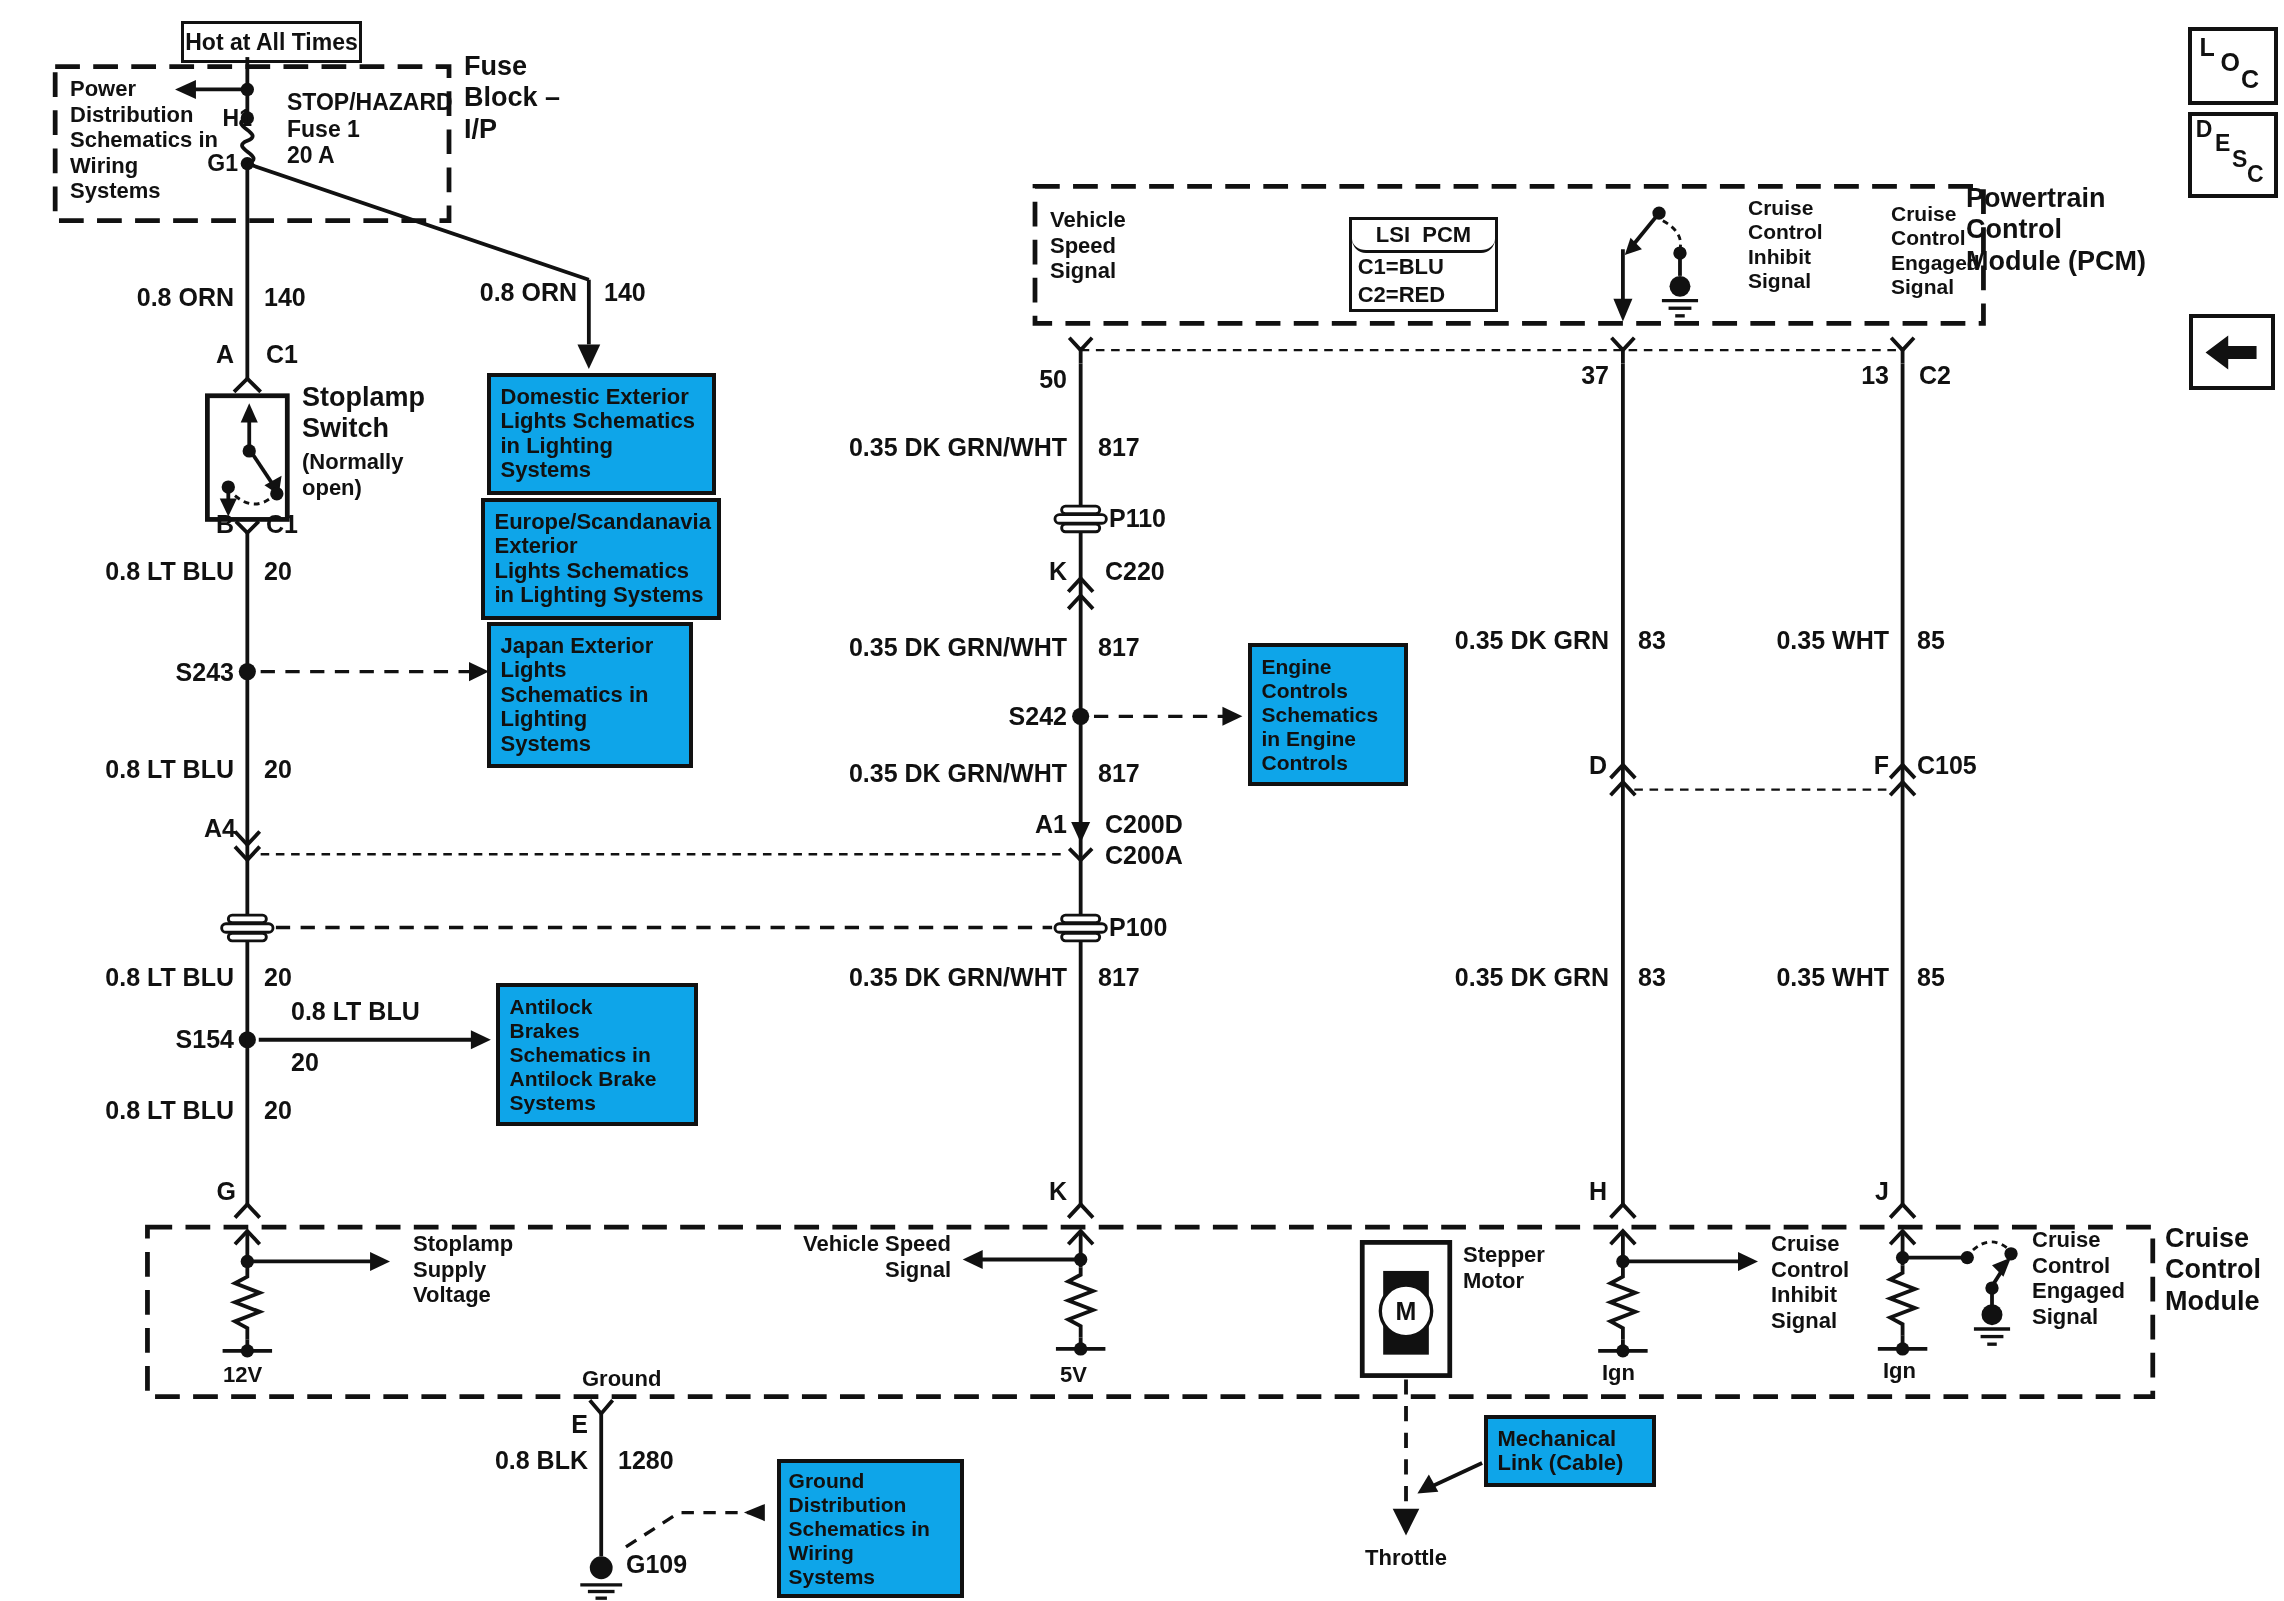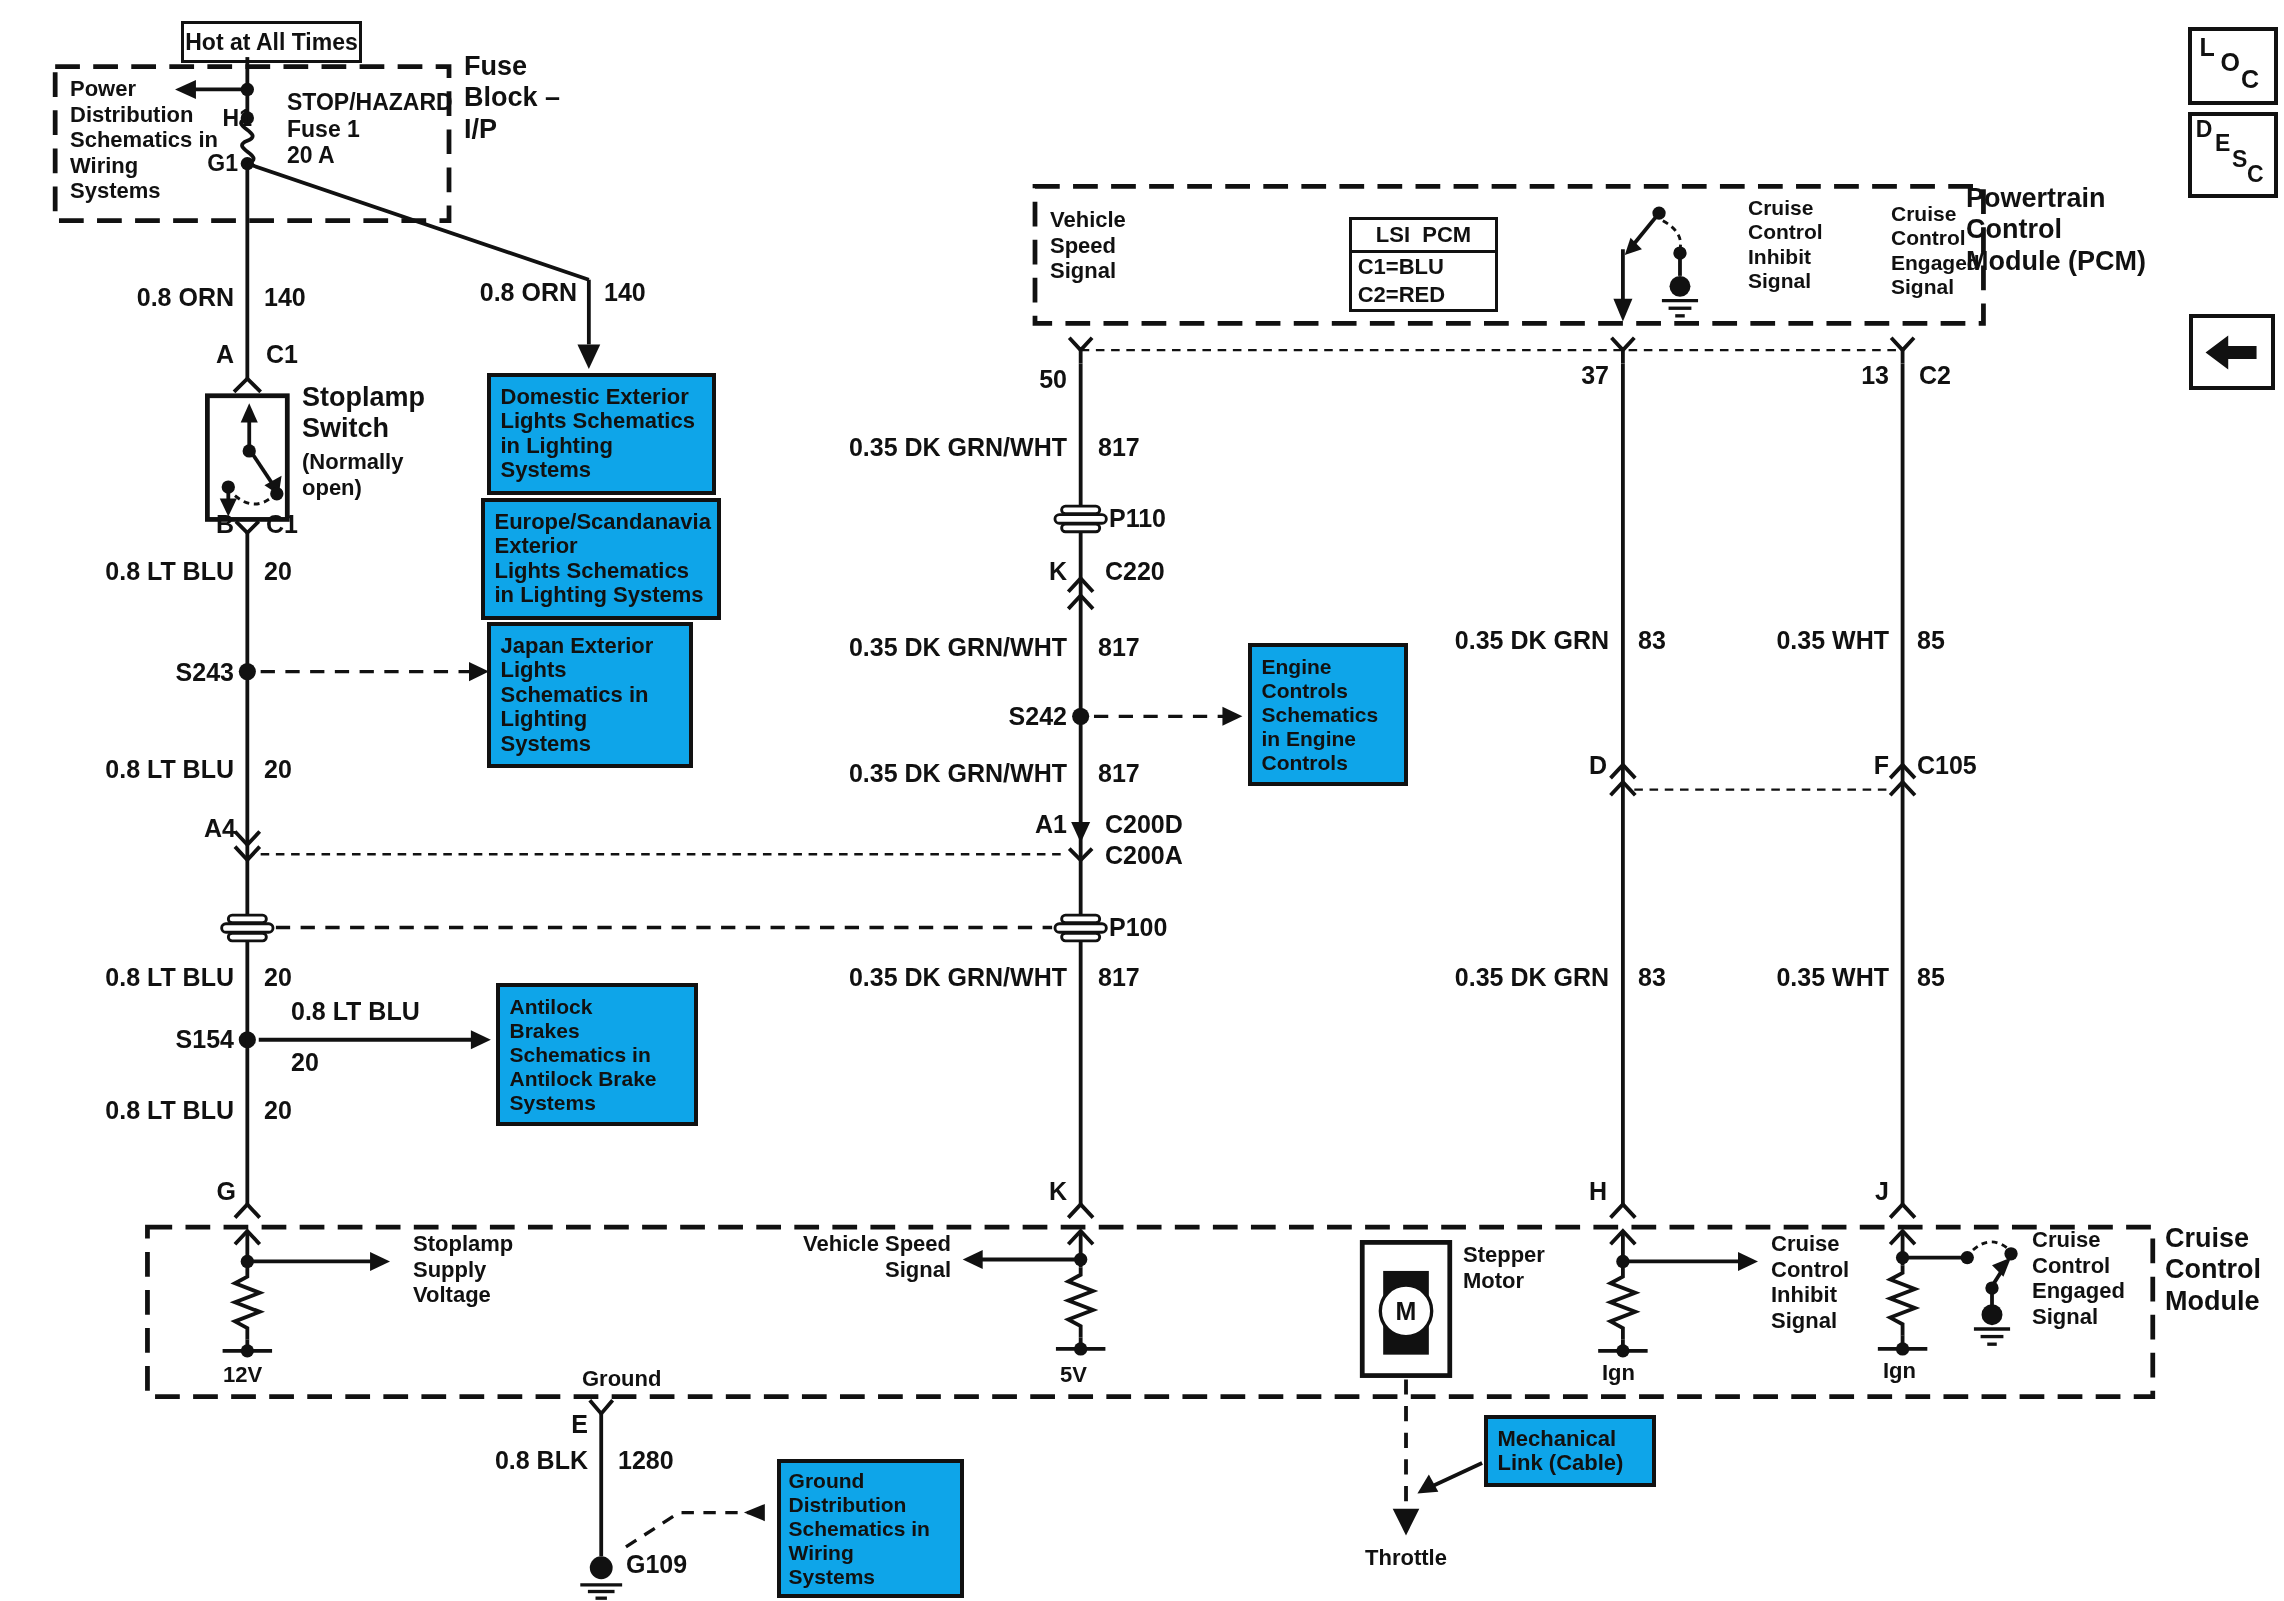--- a/index.html
+++ b/index.html
@@ -15,21 +15,21 @@
   .f23{font-size:22px;}
   .f24{font-size:23px;}
   .f28{font-size:27px;}
   .box{position:absolute;border:4.8px solid #111;background:#0ea5e9;padding:7.6px 9.5px;
        font:700 22px "Liberation Sans",sans-serif;white-space:pre-line;line-height:1.12;}
   .box.f22{font:700 21px "Liberation Sans",sans-serif;}
   .hotbox{position:absolute;left:181px;top:21px;width:175px;height:36px;border:3.8px solid #111;
        display:flex;align-items:center;justify-content:center;font:700 23px "Liberation Sans",sans-serif;}
   .lsibox{position:absolute;left:1349px;top:217px;width:143px;border:3.8px solid #111;background:#fff;}
   .lsihead{border-bottom:3.8px solid #111;text-align:center;font:700 22px "Liberation Sans",sans-serif;
-       padding:1.9px 0;white-space:pre;}
+       padding:1.9px 0;white-space:pre;border-radius:14px;}
   .lsirow{font:700 22px "Liberation Sans",sans-serif;padding:1px 5.7px;}
   .navbtn{position:absolute;border:4.8px solid #111;background:#fff;cursor:pointer;}
   .navbtn span{position:absolute;font:700 25px "Liberation Sans",sans-serif;}
 </style>
 </head>
 <body>
 
 <div id="canvas">
 
 <svg width="2285" height="1602" viewBox="0 0 2402 1684">

